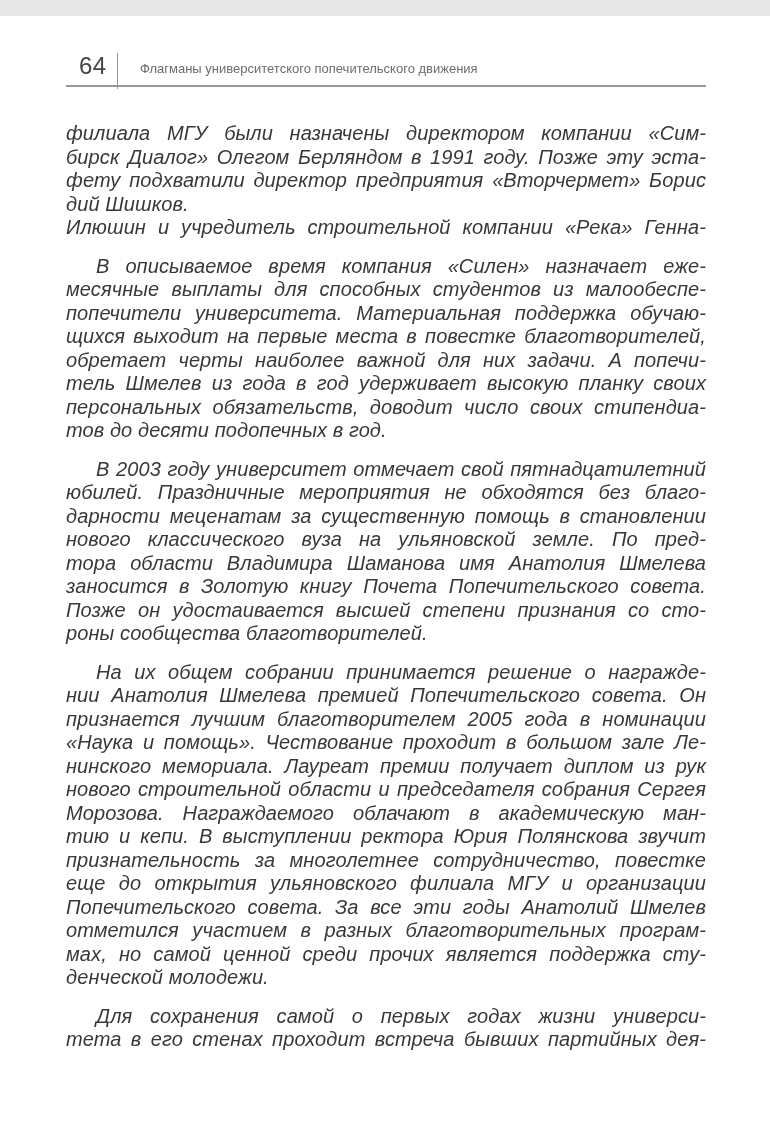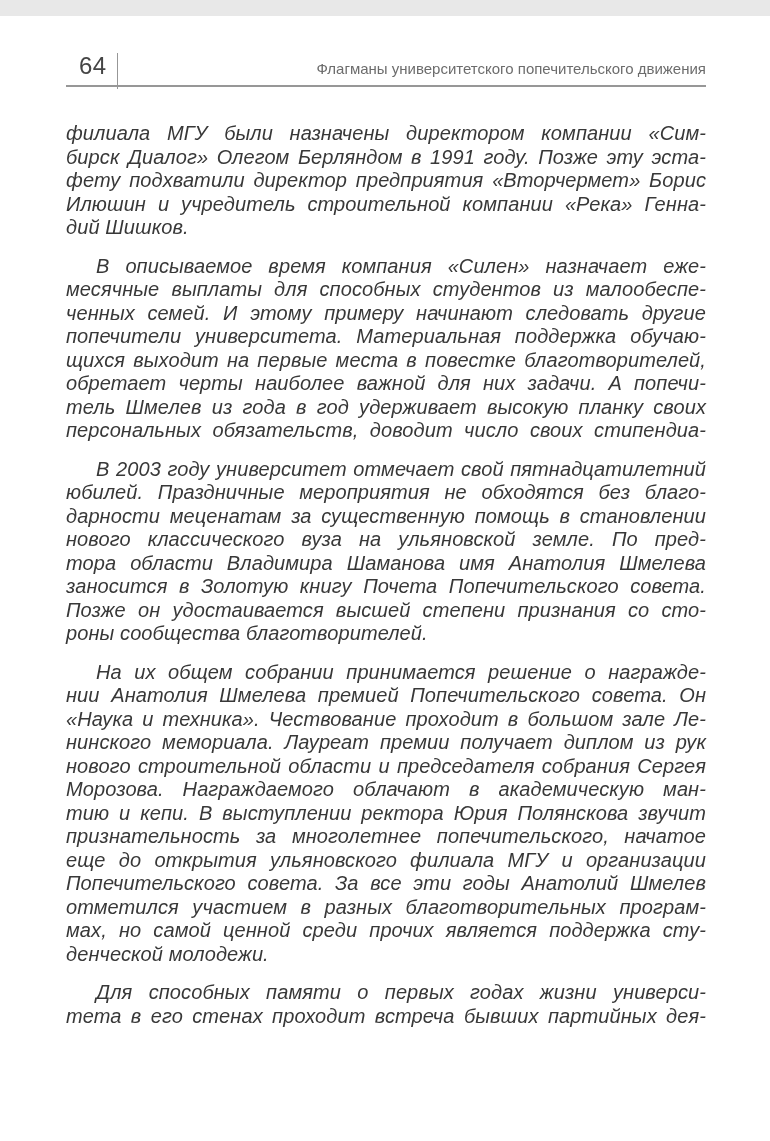--- a/index.html
+++ b/index.html
@@ -33,22 +33,22 @@
     top: 37px;
     width: 1px;
     height: 36px;
     background: var(--rule, #979797);
   }
   .runtitle {
     position: absolute;
     left: 140px;
     right: 64px;
     top: 43px;
-    text-align: right;
-    font-size: 15px;
+    text-align: left;
+    font-size: 13px;
     line-height: 20px;
     color: var(--headertext, #6c6c6c);
   }
   .hrule {
     position: absolute;
     left: 66px;
     right: 64px;
     top: 69px;
     height: 2px;
     background: var(--rule, #979797);
@@ -90,58 +90,59 @@
     <div class="runtitle">Флагманы университетского попечительского движения</div>
     <div class="hrule"></div>
   </header>
 
   <main class="page-body">
     <div id="paragraphs">
         <div class="para">
           <div class="line firstline">филиала МГУ были назначены директором компании «Сим-</div>
           <div class="line">бирск Диалог» Олегом Берляндом в 1991 году. Позже эту эста-</div>
           <div class="line">фету подхватили директор предприятия «Вторчермет» Борис</div>
+          <div class="line lastline">дий Шишков.</div>
           <div class="line">Илюшин и учредитель строительной компании «Река» Генна-</div>
-          <div class="line lastline">дий Шишков.</div>
         </div>
         <div class="para indented">
           <div class="line firstline">В описываемое время компания «Силен» назначает еже-</div>
           <div class="line">месячные выплаты для способных студентов из малообеспе-</div>
-          <div class="line">ченных семей. И этому примеру начинают следовать другие</div>
           <div class="line">попечители университета. Материальная поддержка обучаю-</div>
           <div class="line">щихся выходит на первые места в повестке благотворителей,</div>
           <div class="line">обретает черты наиболее важной для них задачи. А попечи-</div>
           <div class="line">тель Шмелев из года в год удерживает высокую планку своих</div>
           <div class="line">персональных обязательств, доводит число своих стипендиа-</div>
+          <div class="line lastline">тов до десяти подопечных в год.</div>
         </div>
         <div class="para indented">
           <div class="line firstline">В 2003 году университет отмечает свой пятнадцатилетний</div>
           <div class="line">юбилей. Праздничные мероприятия не обходятся без благо-</div>
           <div class="line">дарности меценатам за существенную помощь в становлении</div>
           <div class="line">нового классического вуза на ульяновской земле. По пред-</div>
           <div class="line">тора области Владимира Шаманова имя Анатолия Шмелева</div>
           <div class="line">заносится в Золотую книгу Почета Попечительского совета.</div>
           <div class="line">Позже он удостаивается высшей степени признания со сто-</div>
           <div class="line lastline">роны сообщества благотворителей.</div>
         </div>
         <div class="para indented">
           <div class="line firstline">На их общем собрании принимается решение о награжде-</div>
           <div class="line">нии Анатолия Шмелева премией Попечительского совета. Он</div>
-          <div class="line">«Наука и техника». Чествование проходит в большом зале Ле-</div>
+          <div class="line">признается лучшим благотворителем 2005 года в номинации</div>
+          <div class="line">«Наука и помощь». Чествование проходит в большом зале Ле-</div>
           <div class="line">нинского мемориала. Лауреат премии получает диплом из рук</div>
           <div class="line">нового строительной области и председателя собрания Сергея</div>
           <div class="line">Морозова. Награждаемого облачают в академическую ман-</div>
           <div class="line">тию и кепи. В выступлении ректора Юрия Полянскова звучит</div>
-          <div class="line">признательность за многолетнее попечительского, начатое</div>
+          <div class="line">признательность за многолетнее сотрудничество, повестке</div>
           <div class="line">еще до открытия ульяновского филиала МГУ и организации</div>
           <div class="line">Попечительского совета. За все эти годы Анатолий Шмелев</div>
           <div class="line">отметился участием в разных благотворительных програм-</div>
           <div class="line">мах, но самой ценной среди прочих является поддержка сту-</div>
           <div class="line lastline">денческой молодежи.</div>
         </div>
         <div class="para indented open-end">
-          <div class="line firstline">Для способных памяти о первых годах жизни универси-</div>
+          <div class="line firstline">Для сохранения самой о первых годах жизни универси-</div>
           <div class="line lastline">тета в его стенах проходит встреча бывших партийных дея-</div>
         </div>
       </div>
   </main>
 
 </div>
 
 </body></html>

